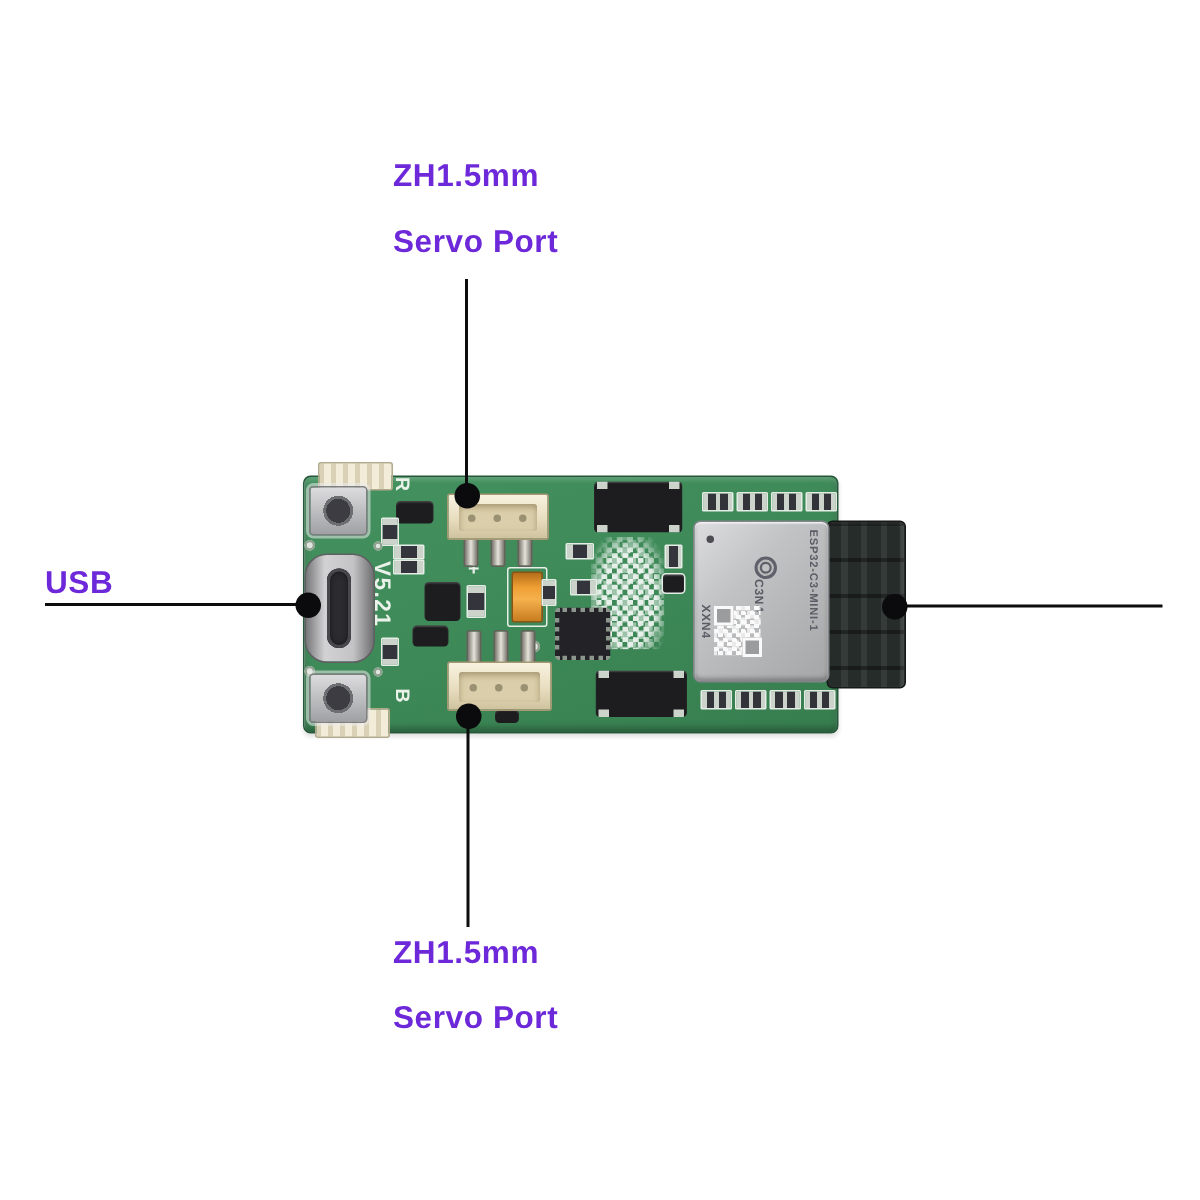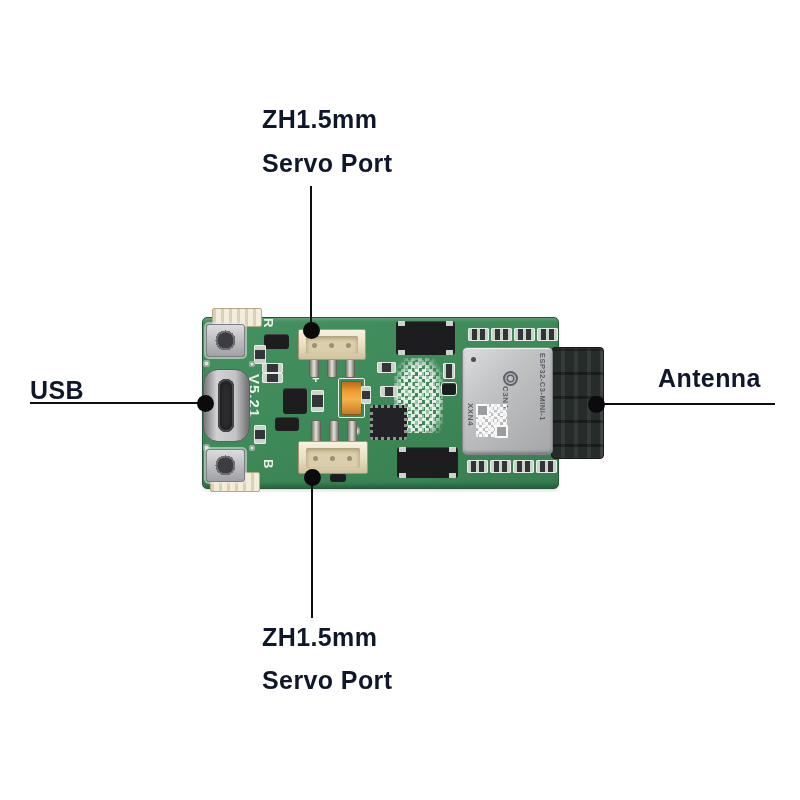--- a/index.html
+++ b/index.html
@@ -1,18 +1,18 @@
 <!DOCTYPE html>
 <html><head>
 <meta charset="utf-8">
 <style>
   html,body{margin:0;padding:0;background:#fff;}
   #figure{position:relative;width:800px;height:800px;background:#ffffff;overflow:hidden;
           font-family:"Liberation Sans",sans-serif;}
-  .cl-label{position:absolute;font-weight:bold;font-size:25px;line-height:1;color:#0f172a;
+  .cl-label{position:absolute;font-weight:bold;font-size:21px;line-height:1;color:#6d28d9;
             letter-spacing:.4px;white-space:nowrap;}
   .cl-line-v{position:absolute;width:2px;background:#0d0d0d;}
   .cl-line-h{position:absolute;height:2px;background:#0d0d0d;}
   .cl-dot{position:absolute;width:17px;height:17px;border-radius:50%;background:#0b0b0d;z-index:30;}
 
   
   .pcb{position:absolute;left:202px;top:317px;width:355px;height:170px;border-radius:5px;
        background:linear-gradient(160deg,#449260 0%,#3e8a58 45%,#377e4f 100%);
        border:1px solid #27573a;box-shadow:inset 0 2px 3px rgba(255,255,255,.18), inset 0 -3px 4px rgba(0,0,0,.28), 0 2px 3px rgba(0,0,0,.12);}
   .antenna{position:absolute;left:551px;top:347px;width:51px;height:110px;border-radius:4px;
@@ -189,15 +189,14 @@
   <div class="cl-line-v" style="left:311px;top:478px;height:140px;"></div>
   <div class="cl-label" style="left:262px;top:625px;">ZH1.5mm</div>
   <div class="cl-label" style="left:262px;top:668px;">Servo Port</div>
 
   <div class="cl-label" style="left:30px;top:378px;">USB</div>
   <div class="cl-line-h" style="left:30px;top:402px;width:170px;"></div>
   <div class="cl-dot" style="left:197px;top:395px;"></div>
 
   <div class="cl-dot" style="left:588px;top:396px;"></div>
   <div class="cl-line-h" style="left:597px;top:403px;width:178px;"></div>
-  <div class="cl-label" style="left:658px;top:366px;">Antenna</div>
 
 </div>
 
 </body></html>

